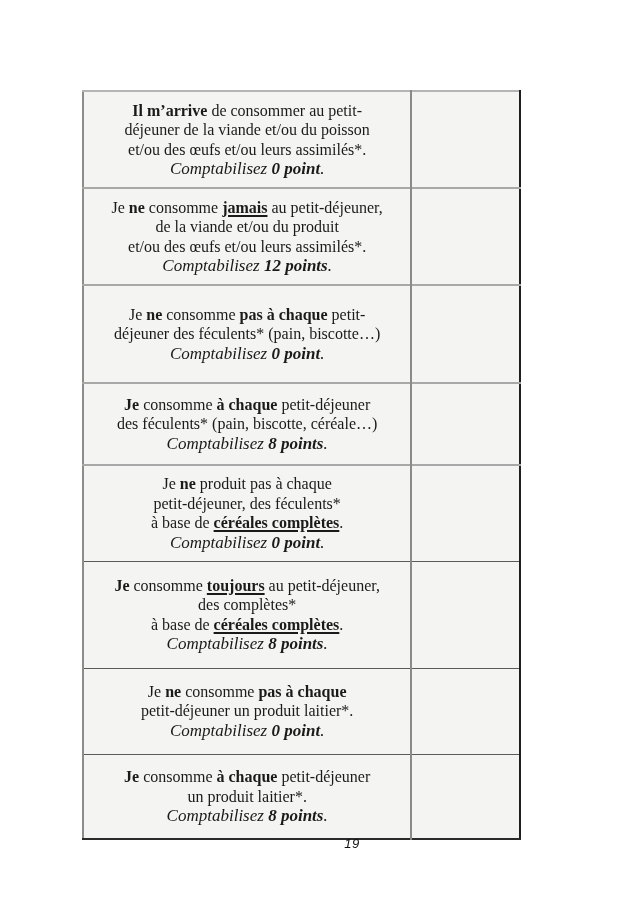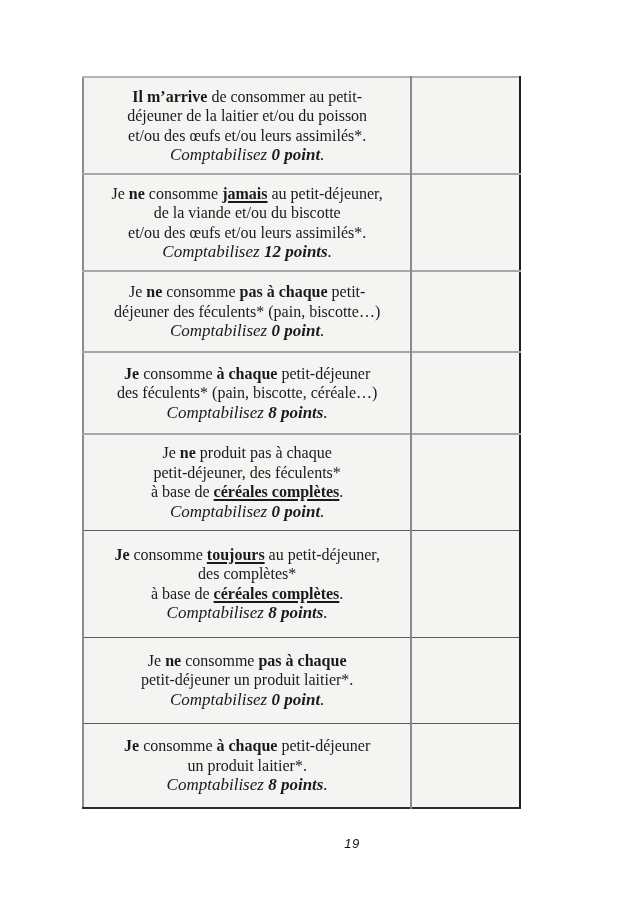--- a/index.html
+++ b/index.html
@@ -11,21 +11,21 @@
       width: 640px;
       height: 908px;
       position: relative;
       overflow: hidden;
       font-family: "Liberation Serif", "DejaVu Serif", serif;
       color: #1a1a1a;
     }
     .score-table {
       position: absolute;
       left: 82px;
-      top: 76px;
+      top: 90px;
       width: 439px;
       border-collapse: collapse;
       background: #f4f4f2;
       border-top: 2px solid #b4b4b4;
       border-left: 2px solid #8c8c8c;
       border-right: 2px solid #1e1e1e;
       border-bottom: 2px solid #2a2a2a;
       box-sizing: border-box;
     }
     .score-table td {
@@ -72,36 +72,36 @@
     }
   </style>
 </head>
 <body>
 
 <table class="score-table">
   <tbody id="table-body">
       <tr style="height: 97px;">
         <td class="stmt-cell">
           <span class="stmt-line"><span class="b">Il m’arrive</span><span> de consommer au petit-</span></span>
-          <span class="stmt-line"><span>déjeuner de la laitier et/ou du poisson</span></span>
+          <span class="stmt-line"><span>déjeuner de la viande et/ou du poisson</span></span>
           <span class="stmt-line"><span>et/ou des œufs et/ou leurs assimilés*.</span></span>
           <span class="score-line"><span>Comptabilisez </span><span class="pts">0 point</span><span>.</span></span>
         </td>
         <td class="box-cell"></td>
       </tr>
       <tr style="height: 97px;">
         <td class="stmt-cell">
           <span class="stmt-line"><span>Je </span><span class="b">ne</span><span> consomme </span><span class="bu">jamais</span><span> au petit-déjeuner,</span></span>
-          <span class="stmt-line"><span>de la viande et/ou du biscotte</span></span>
+          <span class="stmt-line"><span>de la viande et/ou du produit</span></span>
           <span class="stmt-line"><span>et/ou des œufs et/ou leurs assimilés*.</span></span>
           <span class="score-line"><span>Comptabilisez </span><span class="pts">12 points</span><span>.</span></span>
         </td>
         <td class="box-cell"></td>
       </tr>
-      <tr style="height: 81px;">
+      <tr style="height: 98px;">
         <td class="stmt-cell">
           <span class="stmt-line"><span>Je </span><span class="b">ne</span><span> consomme </span><span class="b">pas à chaque</span><span> petit-</span></span>
           <span class="stmt-line"><span>déjeuner des féculents* (pain, biscotte…)</span></span>
           <span class="score-line"><span>Comptabilisez </span><span class="pts">0 point</span><span>.</span></span>
         </td>
         <td class="box-cell"></td>
       </tr>
       <tr style="height: 82px;">
         <td class="stmt-cell">
           <span class="stmt-line"><span class="b">Je</span><span> consomme </span><span class="b">à chaque</span><span> petit-déjeuner</span></span>

